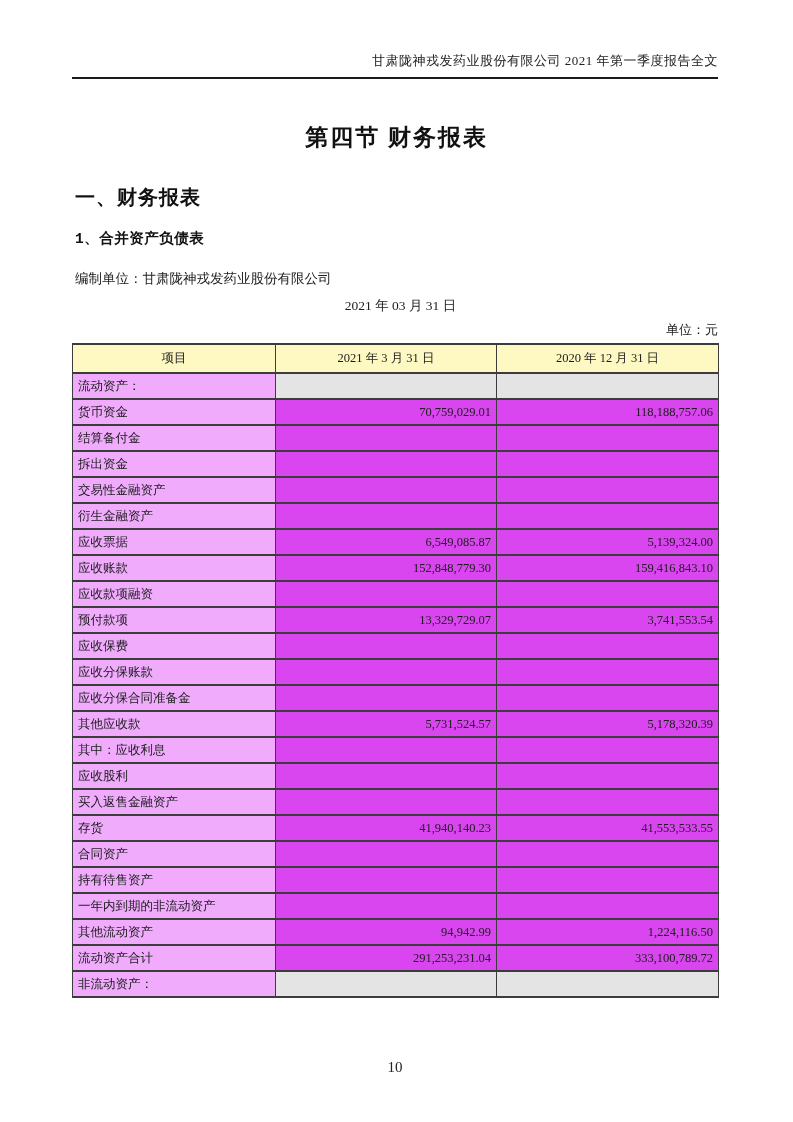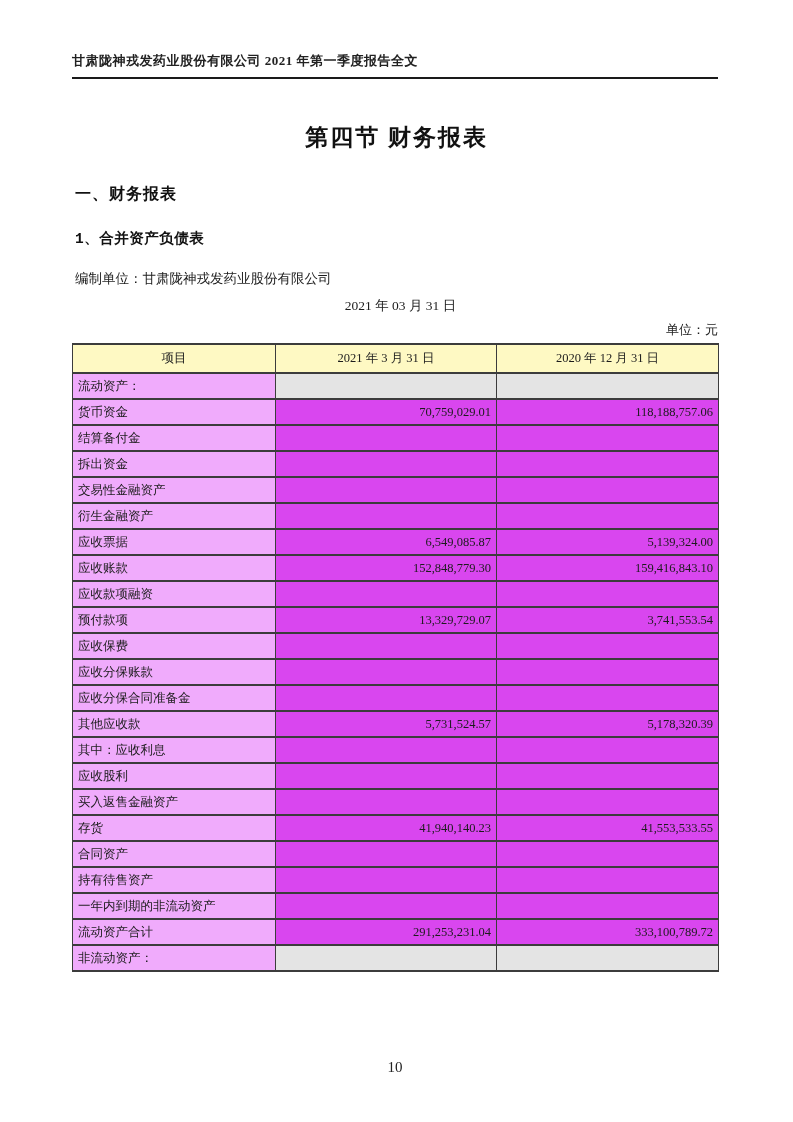--- a/index.html
+++ b/index.html
@@ -11,45 +11,45 @@
     background: #ffffff;
     font-family: "Liberation Serif", "DejaVu Serif", serif;
     color: #1c1c1c;
     overflow: hidden;
   }
   .doc-header {
     position: absolute;
     top: 52px;
     left: 72px;
     width: 646px;
+    text-align: right;
     font-size: 13px;
     letter-spacing: 0.5px;
     padding-bottom: 7px;
     border-bottom: 2px solid #1a1a1a;
     color: #222;
-    font-weight: bold;
   }
   .doc-title {
     position: absolute;
     top: 122px;
     left: 0;
     width: 100%;
     text-align: center;
     font-size: 23px;
     font-weight: bold;
     letter-spacing: 2px;
     color: #111;
   }
   .section-heading {
     position: absolute;
     left: 75px;
     font-weight: bold;
     color: #111;
   }
-  .sec-1 { top: 184px; font-size: 16px; letter-spacing: 1px; }
+  .sec-1 { top: 184px; font-size: 20px; letter-spacing: 1px; }
   .sec-2 { top: 229px; font-size: 14.5px; letter-spacing: 0.5px; font-family: Liberation Mono, monospace; }
   .prepared-by {
     position: absolute;
     top: 270px;
     left: 75px;
     font-size: 13.5px;
   }
   .date-line {
     position: absolute;
     top: 297px;
@@ -246,20 +246,25 @@
           <td class="label-cell indent-1">持有待售资产</td>
           <td class="value-cell"></td>
           <td class="value-cell"></td>
         </tr>
         <tr>
           <td class="label-cell indent-1">一年内到期的非流动资产</td>
           <td class="value-cell"></td>
           <td class="value-cell"></td>
         </tr>
         <tr>
+          <td class="label-cell indent-1">其他流动资产</td>
+          <td class="value-cell">94,942.99</td>
+          <td class="value-cell">1,224,116.50</td>
+        </tr>
+        <tr>
           <td class="label-cell indent-0">流动资产合计</td>
           <td class="value-cell">291,253,231.04</td>
           <td class="value-cell">333,100,789.72</td>
         </tr>
         <tr class="section-row">
           <td class="label-cell indent-0">非流动资产：</td>
           <td class="value-cell"></td>
           <td class="value-cell"></td>
         </tr>
       </tbody>

